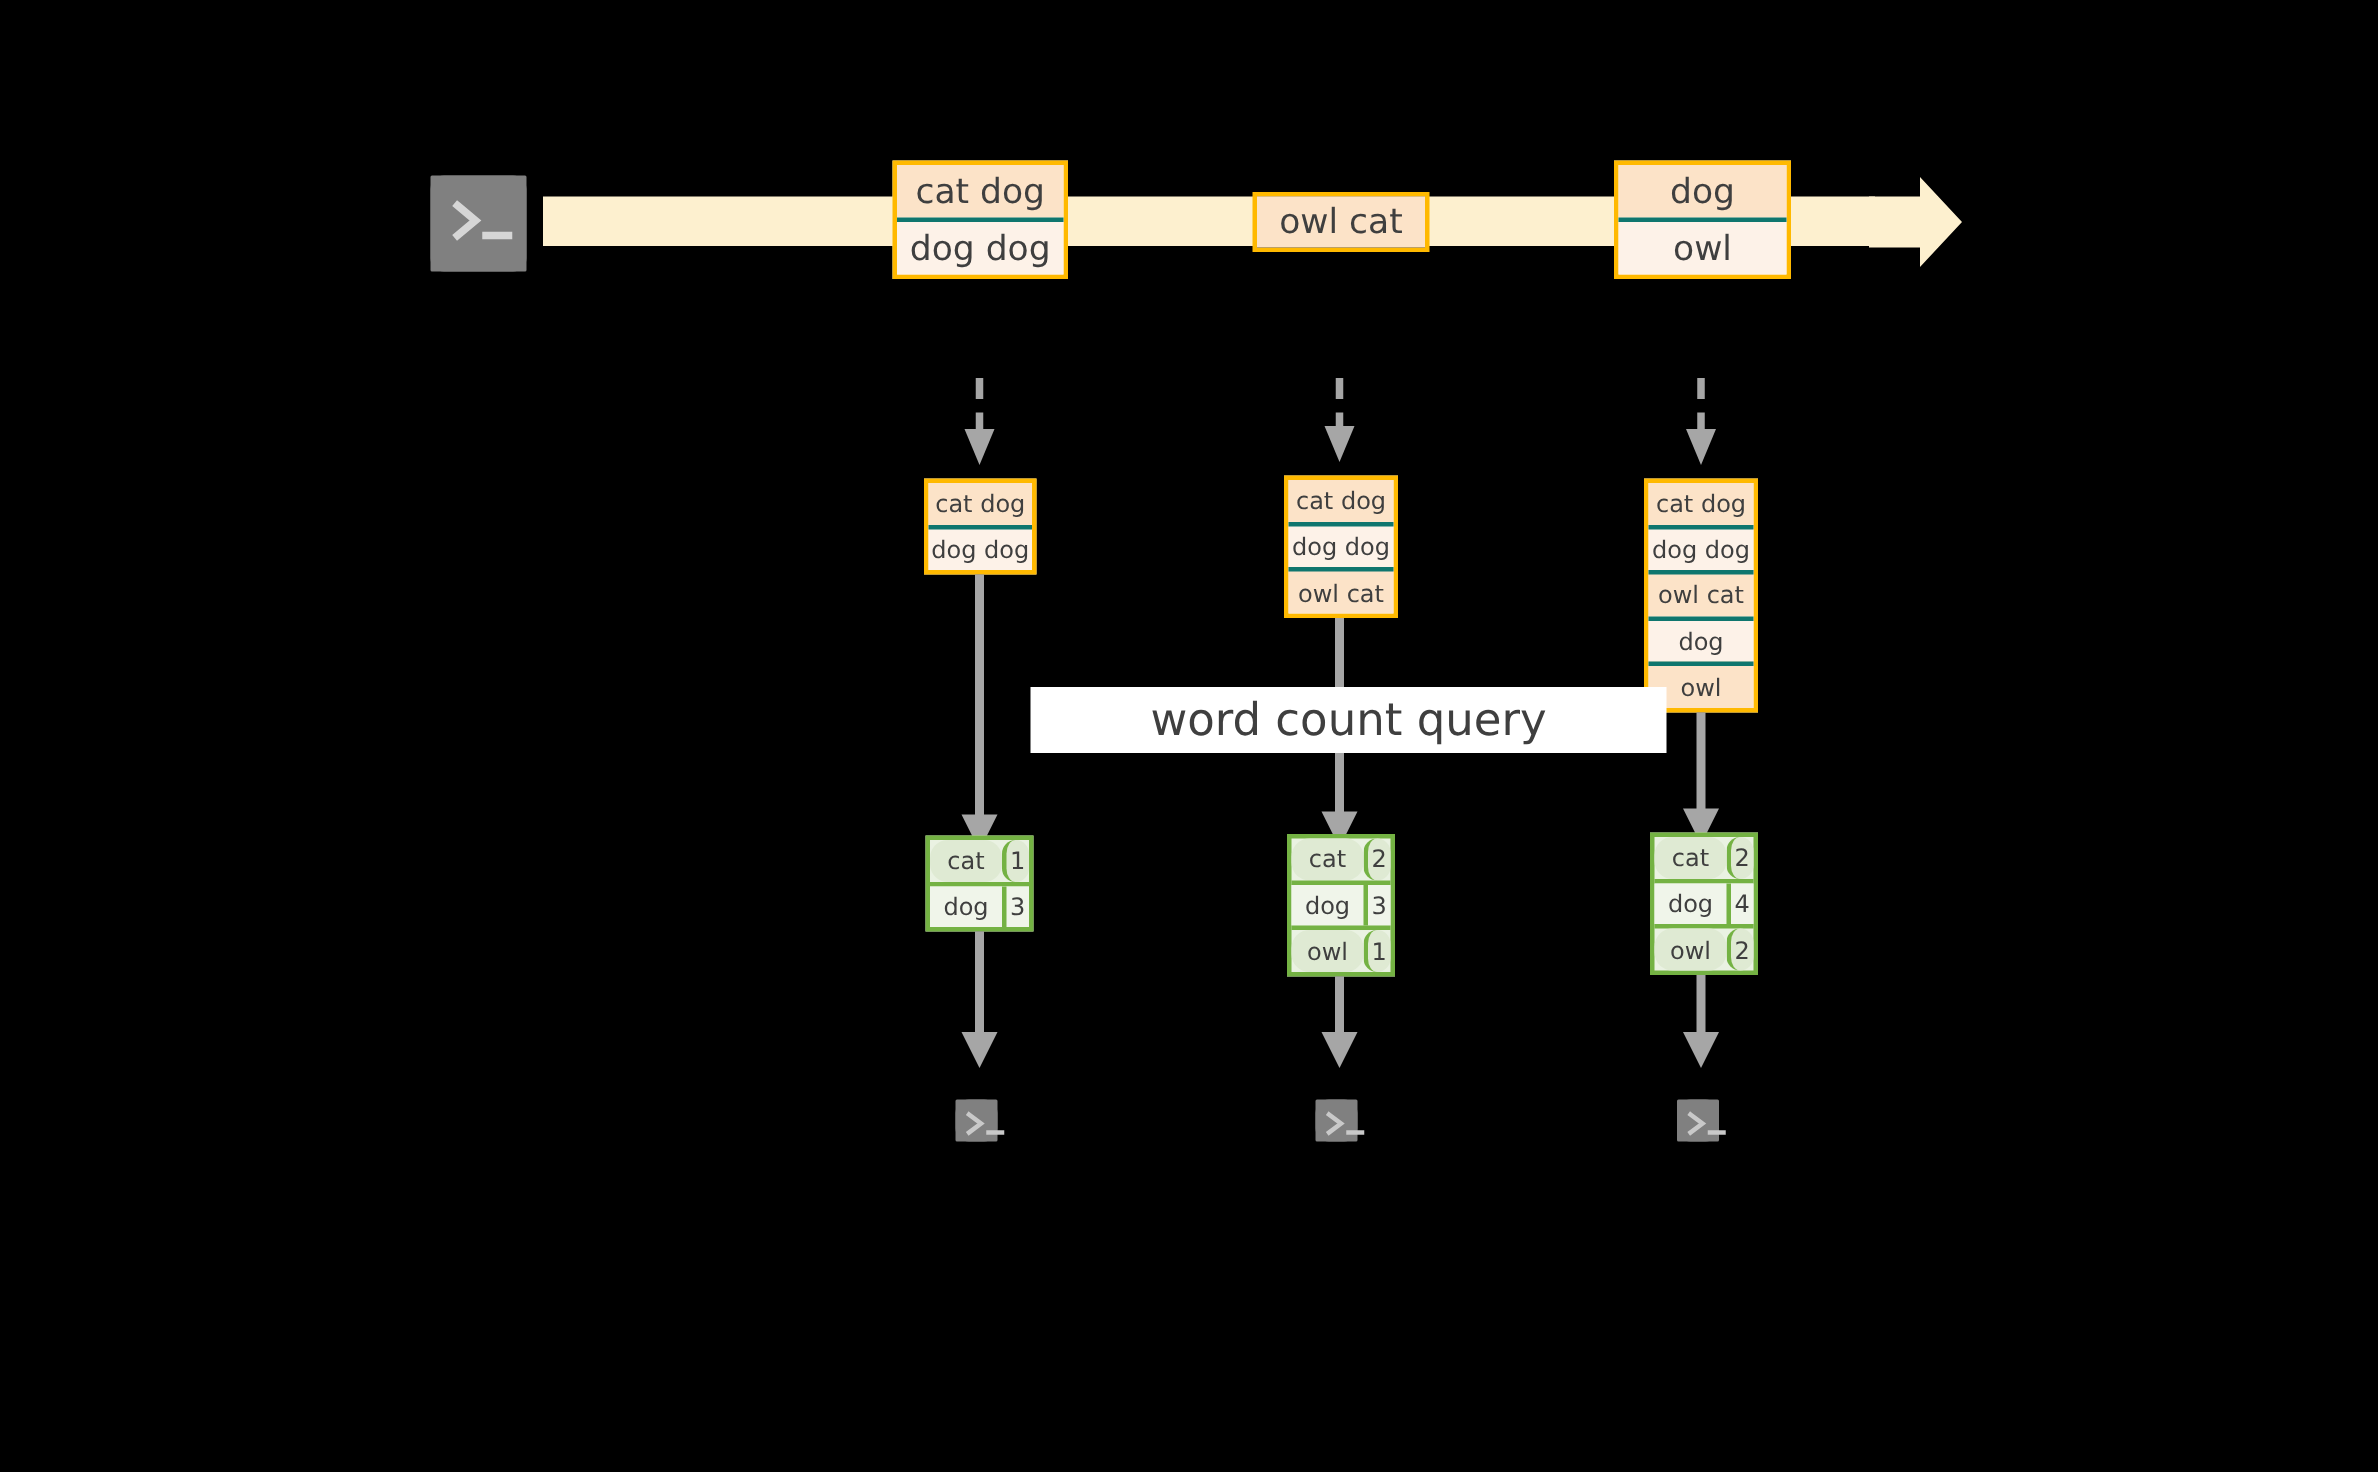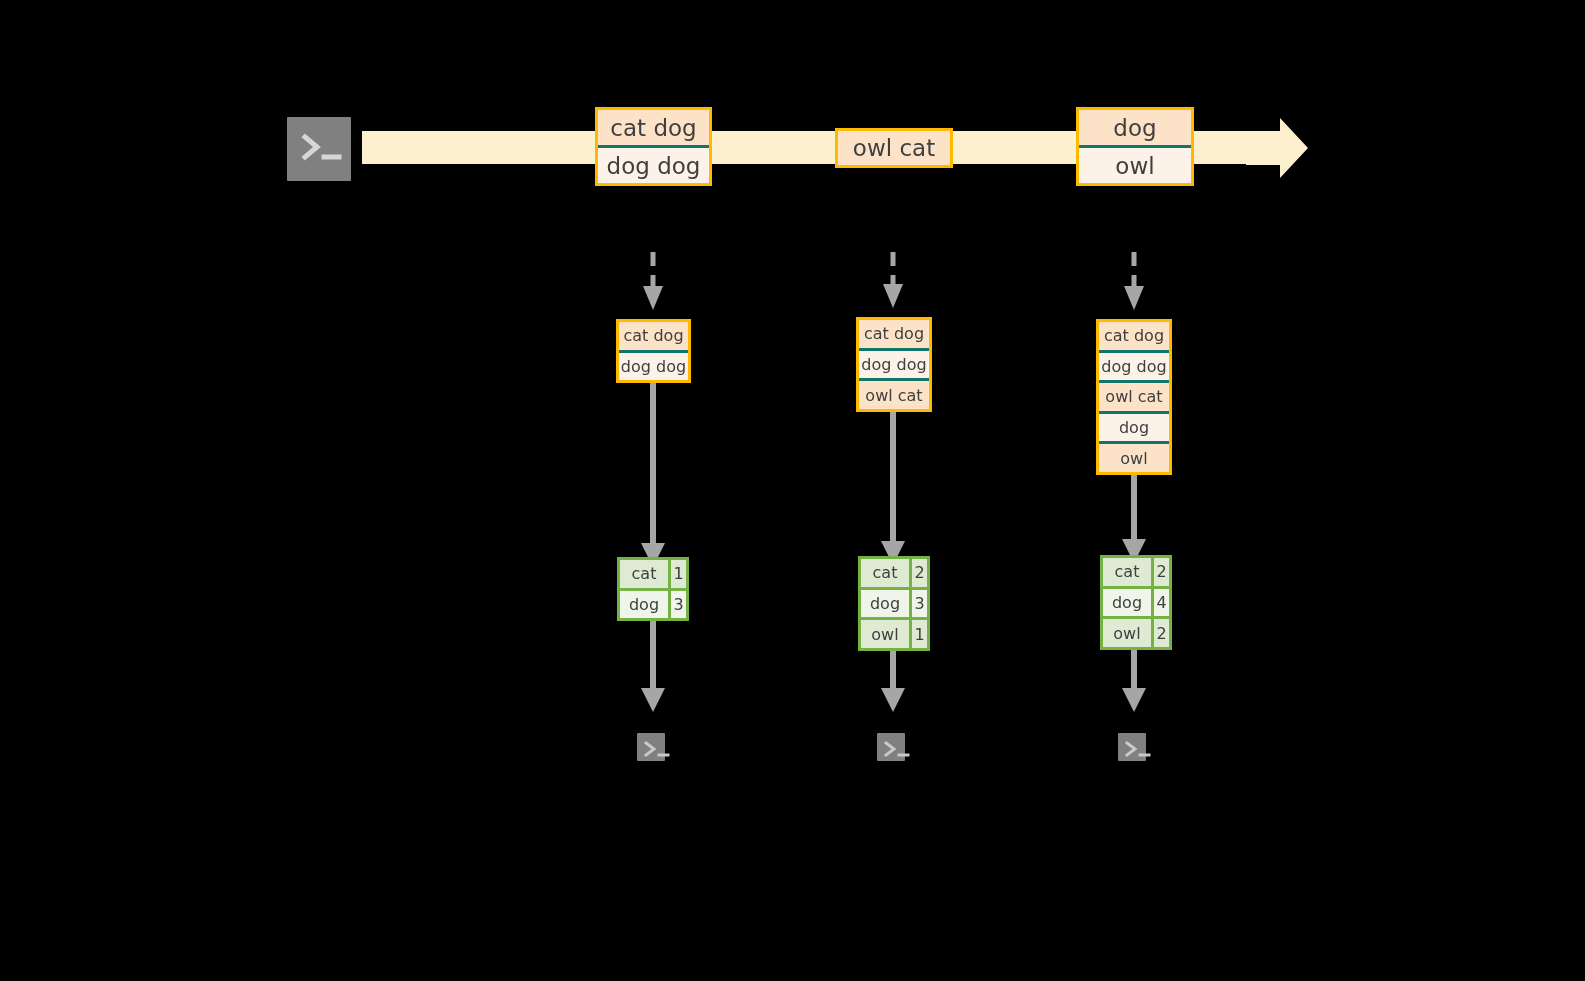--- a/index.html
+++ b/index.html
@@ -105,21 +105,21 @@
     justify-content: center;
     box-sizing: border-box;
     font-size: 16px;
     color: #3f3f3f;
   }
   .res-cell.word { width: 48px; }
   .res-cell.count {
     flex: 1 1 auto;
     border-left: 3px solid #74b243;
   }
-  .res-row.dark  .res-cell { background: #dfead3; }
+  .res-row.dark  .res-cell { background: #dfead3; border-radius: 12px; }
   .res-row.light .res-cell { background: #f0f5ea; }
 
   
   .query-label {
     position: absolute;
     background: #ffffff;
     display: flex;
     align-items: center;
     justify-content: center;
     font-size: 30px;
@@ -202,20 +202,21 @@
     <line x1="53" y1="3" x2="53" y2="165" stroke="#a6a6a6" stroke-width="6"></line>
     <polygon points="41,163 65,163 53,187" fill="#a6a6a6"></polygon>
 
     <line x1="293" y1="32" x2="293" y2="163" stroke="#a6a6a6" stroke-width="6"></line>
     <polygon points="281,161 305,161 293,185" fill="#a6a6a6"></polygon>
 
     <line x1="534" y1="95" x2="534" y2="161" stroke="#a6a6a6" stroke-width="6"></line>
     <polygon points="522,159 546,159 534,183" fill="#a6a6a6"></polygon>
   </svg>
 
+  <div class="query-label" style="left:687px; top:458px; width:424px; height:44px;">word count query</div>
 
   <div class="res-box" style="left:617px; top:557px; width:72px; height:64px;">
     <div class="res-row dark">
       <div class="res-cell word">cat</div>
       <div class="res-cell count">1</div>
     </div>
     <div class="res-row light">
       <div class="res-cell word">dog</div>
       <div class="res-cell count">3</div>
     </div>

